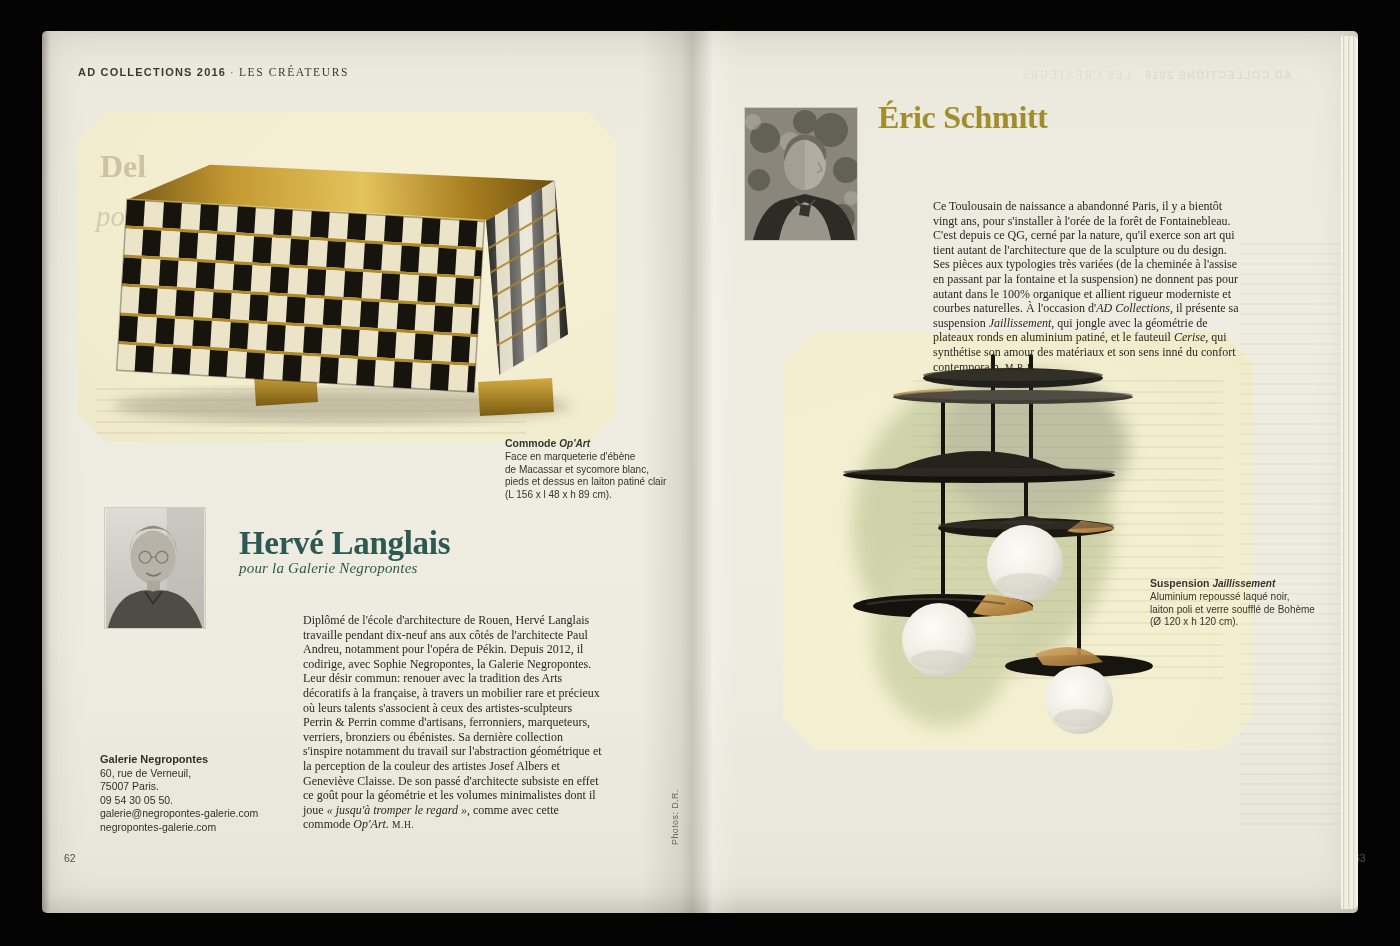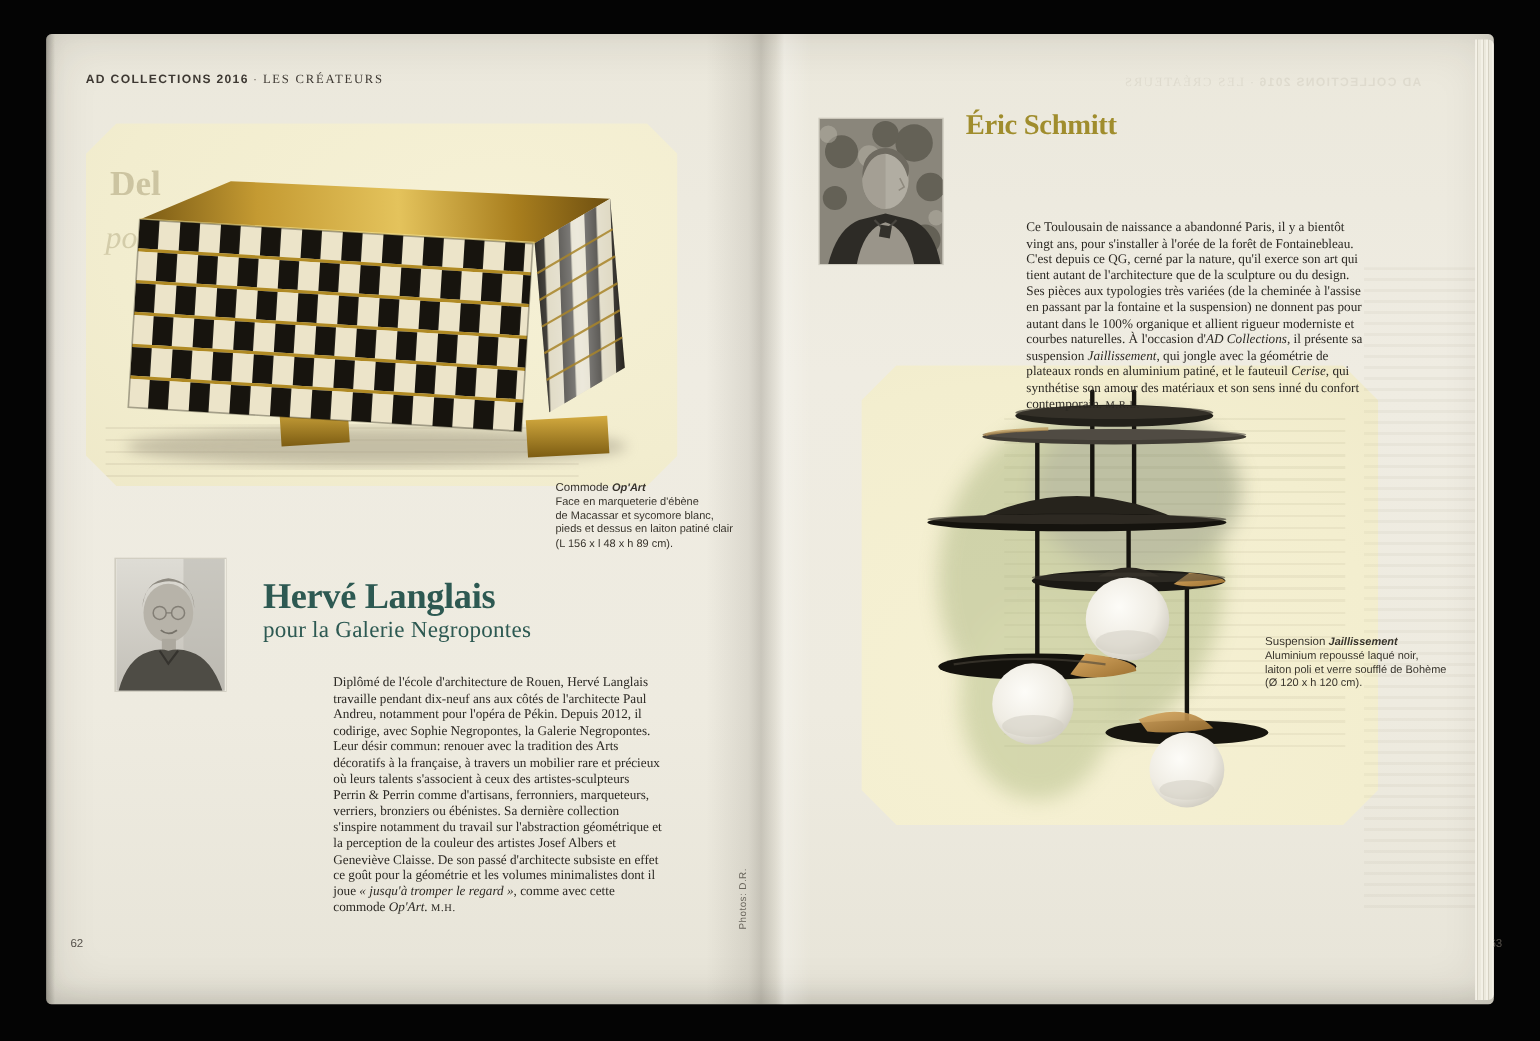--- a/index.html
+++ b/index.html
@@ -18,33 +18,33 @@
   
   .kicker{position:absolute;left:36px;top:35px;font-family:"Liberation Sans","DejaVu Sans",sans-serif;
           font-size:11px;letter-spacing:1.2px;color:#3e3933;white-space:nowrap;}
   .kicker .brand{font-weight:700;}
   .kicker .sep{margin:0 4px;color:#6b655b;}
   .kicker .section{font-family:"Liberation Serif","DejaVu Serif",serif;font-size:11.5px;letter-spacing:1.6px;}
   .kicker-ghost{position:absolute;right:66px;top:38px;transform:scaleX(-1);opacity:.13;color:#8d8672;filter:blur(.4px);}
   .kicker-ghost .section{color:#8d8672;}
 
   .designer-title{font-weight:700;color:#2d5952;font-size:33px;letter-spacing:-.3px;line-height:1;}
-  .designer-sub{color:#2d5952;font-size:21px;line-height:1.15;letter-spacing:.2px;}
+  .designer-sub{font-style:italic;color:#2d5952;font-size:15px;line-height:1.15;letter-spacing:.2px;}
   .title-left{position:absolute;left:197px;top:472px;margin-top:24px;}
   .title-right{position:absolute;left:836px;top:70px;}
-  .title-right .designer-title{color:#a08d2d;font-size:26px;}
+  .title-right .designer-title{color:#a08d2d;font-size:32px;}
 
   .body-col{font-size:12px;line-height:14.6px;color:#2b2823;text-align:left;margin-top:36px;}
   .body-left{position:absolute;left:261px;top:546px;width:300px;}
   .body-right{position:absolute;left:891px;top:132px;width:308px;z-index:5;}
   .it{font-style:italic;}
   .initials{font-size:9.5px;letter-spacing:.6px;}
 
   .caption{font-family:"Liberation Sans","DejaVu Sans",sans-serif;font-size:10px;line-height:12.8px;color:#38342c;}
-  .caption .cap-title{font-weight:400;font-size:10.5px;margin-top:12px;}
+  .caption .cap-title{font-weight:700;font-size:10.5px;margin-top:12px;}
   .caption .cap-name{font-weight:700;font-style:italic;}
   .caption-left{position:absolute;left:463px;top:406px;width:170px;z-index:4;}
   .caption-right{position:absolute;left:1108px;top:546px;width:220px;z-index:6;}
 
   .contact{font-family:"Liberation Sans","DejaVu Sans",sans-serif;font-size:10.5px;line-height:13.6px;color:#34302a;}
   .contact .contact-name{font-weight:700;font-size:11px;}
   .contact-left{position:absolute;left:58px;top:722px;}
   .contact-right{position:absolute;left:703px;top:722px;}
 
   .pageno{position:absolute;font-family:"Liberation Sans","DejaVu Sans",sans-serif;font-size:10.5px;color:#55504a;}
@@ -189,20 +189,28 @@
 
     <div class="title-left">
       <div class="designer-title">Hervé Langlais</div>
       <div class="designer-sub">pour la Galerie Negropontes</div>
     </div>
 
     <div class="body-col body-left">
       <span>Diplômé de l'école d'architecture de Rouen, Hervé Langlais travaille pendant dix-neuf ans aux côtés de l'architecte Paul Andreu, notamment pour l'opéra de Pékin. Depuis 2012, il codirige, avec Sophie Negropontes, la Galerie Negropontes. Leur désir commun: renouer avec la tradition des Arts décoratifs à la française, à travers un mobilier rare et précieux où leurs talents s'associent à ceux des artistes-sculpteurs Perrin &amp; Perrin comme d'artisans, ferronniers, marqueteurs, verriers, bronziers ou ébénistes.  Sa dernière collection s'inspire notamment du travail sur l'abstraction géométrique et la perception de la couleur des artistes Josef Albers et Geneviève Claisse. De son passé d'architecte subsiste en effet ce goût pour la géométrie et les volumes minimalistes dont il joue </span><span class="it">« jusqu'à tromper le regard »</span><span>, comme avec cette commode </span><span class="it">Op'Art.</span><span class="initials"> M.H.</span>
     </div>
 
+    <div class="contact contact-left">
+      <div class="contact-name">Galerie Negropontes</div>
+      <div>60, rue de Verneuil,</div>
+      <div>75007 Paris.</div>
+      <div>09 54 30 05 50.</div>
+      <div>galerie@negropontes-galerie.com</div>
+      <div>negropontes-galerie.com</div>
+    </div>
 
     <div class="pageno pageno-left">62</div>
     <div class="photo-credit">Photos: D.R.</div>
 
     <div class="gutter"></div>
 
     <div class="kicker kicker-ghost">
       <span class="brand">AD COLLECTIONS 2016</span><span class="sep">·</span><span class="section">LES CRÉATEURS</span>
     </div>
 

